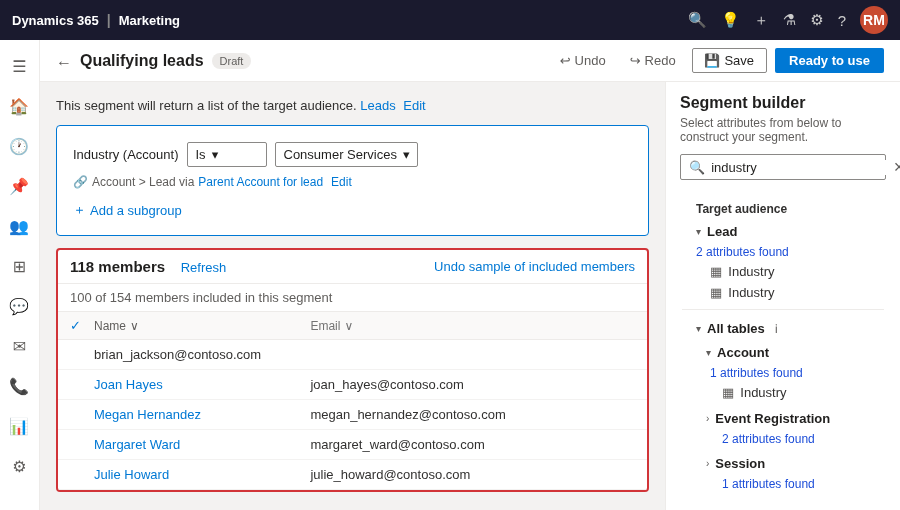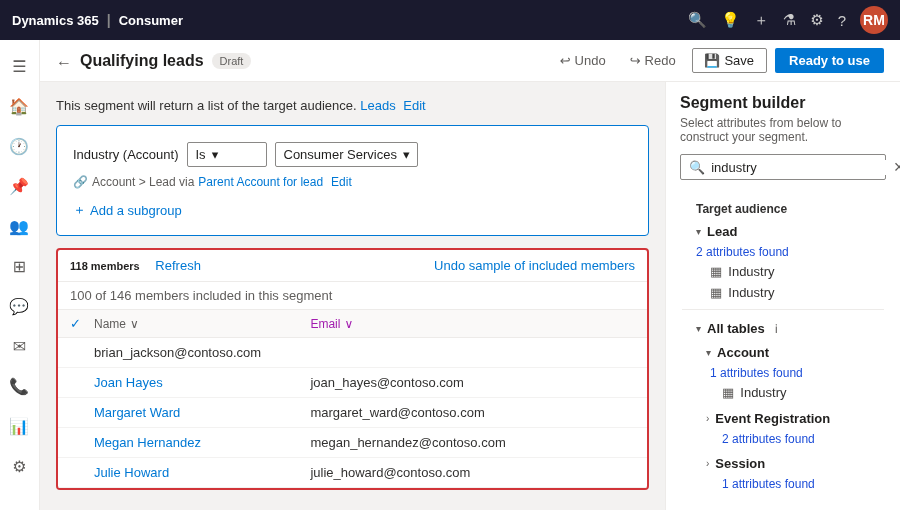--- a/index.html
+++ b/index.html
@@ -259,21 +259,21 @@
       overflow: hidden;
     }
     .members-header {
       display: flex;
       align-items: center;
       justify-content: space-between;
       padding: 8px 12px;
       border-bottom: 1px solid #edebe9;
     }
     .members-count {
-      font-size: 11px;
+      font-size: 15px;
       font-weight: 600;
       color: #201f1e;
     }
     .members-refresh {
       color: #0078d4;
       font-size: 13px;
       cursor: pointer;
       margin-left: 12px;
     }
     .members-hide {
@@ -303,21 +303,21 @@
       flex: 1;
       font-size: 12px;
       color: #605e5c;
       display: flex;
       align-items: center;
       gap: 4px;
     }
     .th-email {
       flex: 1.5;
       font-size: 12px;
-      color: #a21caf;
+      color: #737373;
       display: flex;
       align-items: center;
       gap: 4px;
     }
     .table-row {
       display: flex;
       align-items: center;
       padding: 7px 12px;
       border-bottom: 1px solid #f3f2f1;
     }
@@ -436,21 +436,21 @@
       margin-left: 4px;
     }
   </style>
 </head>
 <body>
 
 <div class="top-nav">
   <div class="nav-brand">
     <span>Dynamics 365</span>
     <span class="nav-brand-sep">|</span>
-    <span class="nav-marketing">Consumer</span>
+    <span class="nav-marketing">Marketing</span>
   </div>
   <div class="nav-icons">
     <span class="nav-icon">🔍</span>
     <span class="nav-icon">💡</span>
     <span class="nav-icon">＋</span>
     <span class="nav-icon">⚗</span>
     <span class="nav-icon">⚙</span>
     <span class="nav-icon">?</span>
     <div class="nav-avatar">RM</div>
   </div>
@@ -529,21 +529,21 @@
         </div>
 
         <div class="members-section">
           <div class="members-header">
             <div>
               <span class="members-count">118 members</span>
               <a class="members-refresh">Refresh</a>
             </div>
             <a class="members-hide">Undo sample of included members</a>
           </div>
-          <div class="members-subtext">100 of 146 members included in this segment</div>
+          <div class="members-subtext">100 of 154 members included in this segment</div>
           <div class="table-header">
             <div class="th-check">✓</div>
             <div class="th-name">
               <span>Name</span>
               <span>∨</span>
             </div>
             <div class="th-email">
               <span>Email</span>
               <span>∨</span>
             </div>
@@ -553,27 +553,27 @@
       <div class="td-check"></div>
       <div class="td-email">brian_jackson@contoso.com</div>
     </div>
               <div class="table-row">
       <div class="td-check"></div>
       <div class="td-name">Joan Hayes</div>
       <div class="td-email">joan_hayes@contoso.com</div>
     </div>
               <div class="table-row">
       <div class="td-check"></div>
-      <div class="td-name">Margaret Ward</div>
-      <div class="td-email">margaret_ward@contoso.com</div>
+      <div class="td-name">Megan Hernandez</div>
+      <div class="td-email">megan_hernandez@contoso.com</div>
     </div>
               <div class="table-row">
       <div class="td-check"></div>
-      <div class="td-name">Megan Hernandez</div>
-      <div class="td-email">megan_hernandez@contoso.com</div>
+      <div class="td-name">Margaret Ward</div>
+      <div class="td-email">margaret_ward@contoso.com</div>
     </div>
               <div class="table-row">
       <div class="td-check"></div>
       <div class="td-name">Julie Howard</div>
       <div class="td-email">julie_howard@contoso.com</div>
     </div>
             </div>
         </div>
 
       </div>

